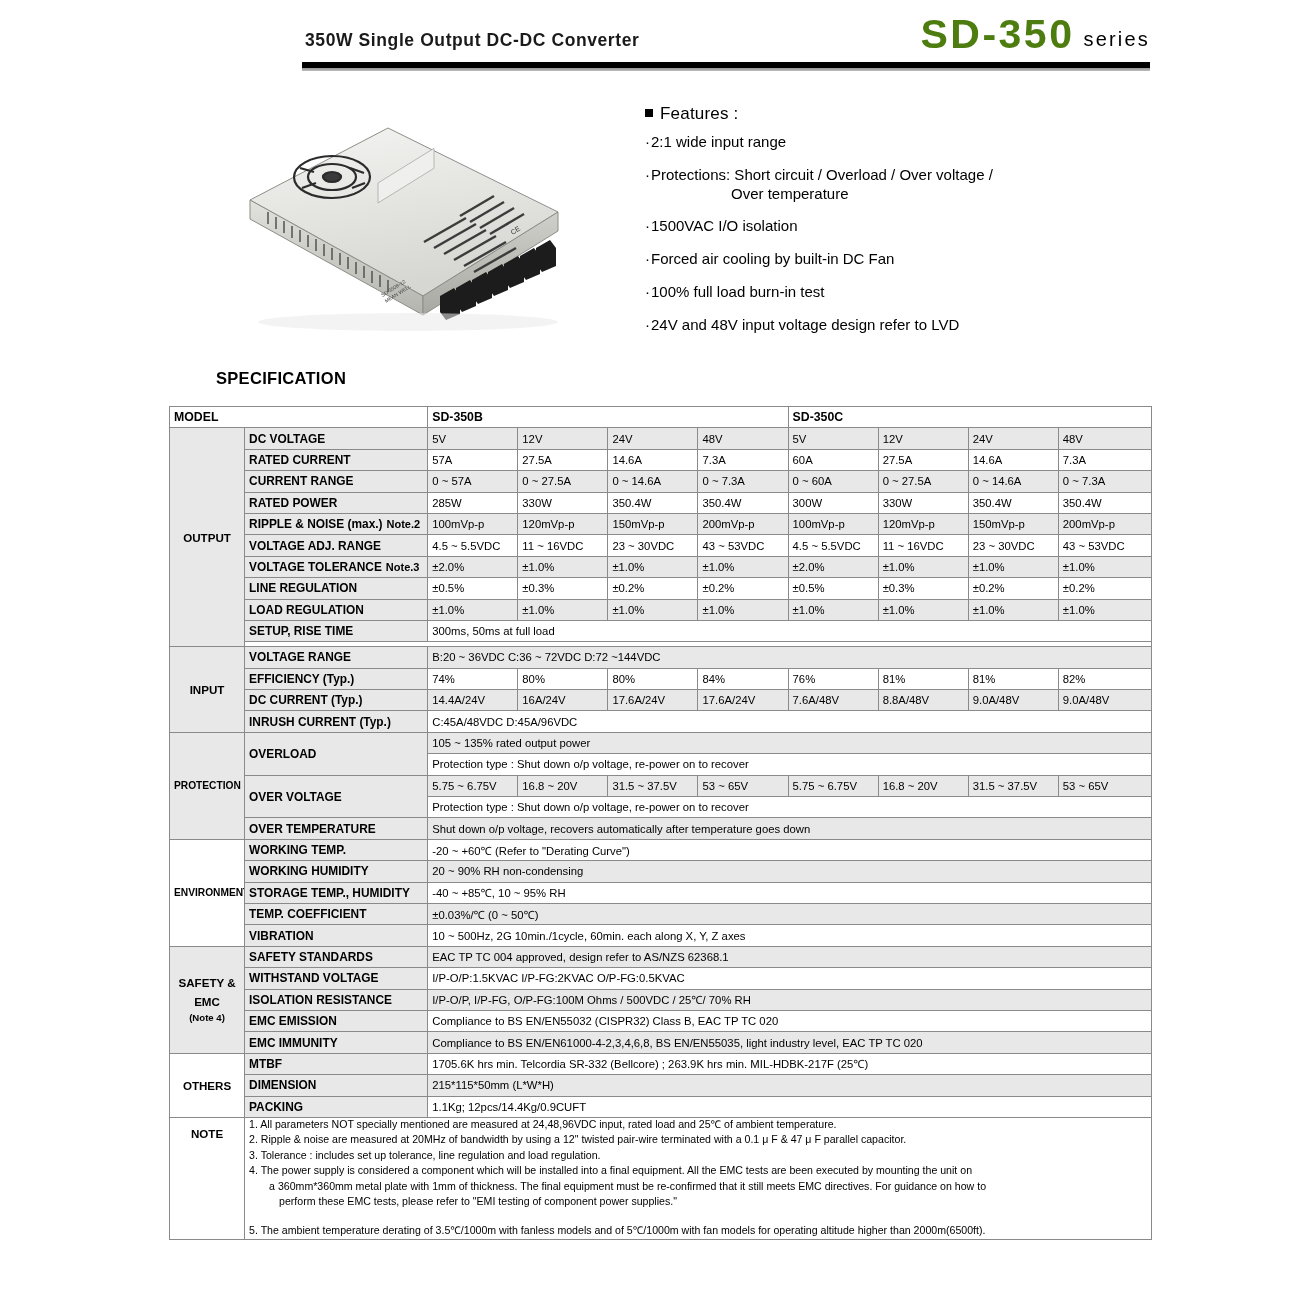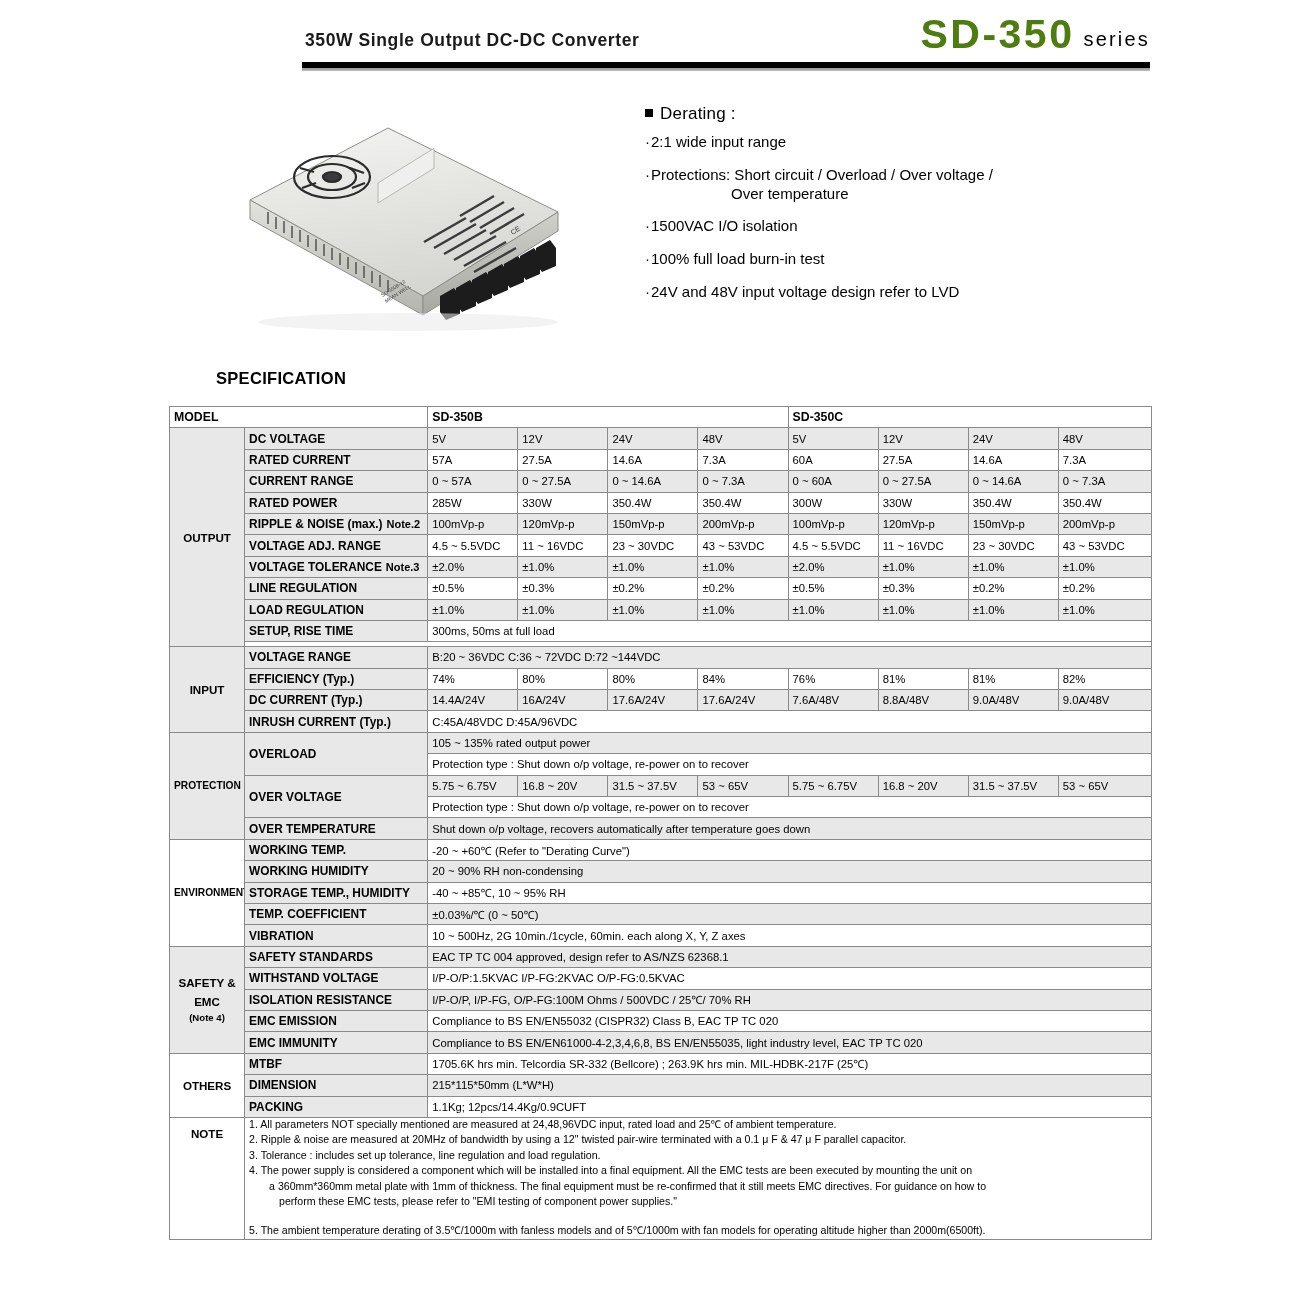--- a/index.html
+++ b/index.html
@@ -184,31 +184,34 @@
       <g font-family="Liberation Sans, sans-serif" font-size="7" fill="#333" transform="rotate(-31.8 292 128)">
         <text x="282" y="130">CE</text>
       </g>
 
       <ellipse cx="180" cy="222" rx="150" ry="9" fill="#e9e9e9" opacity=".55"></ellipse>
     </svg>
   </div>
 
   <div class="features">
     <div class="feat-title">
-      <span class="sq"></span><span>Derating :</span>
+      <span class="sq"></span><span>Features :</span>
     </div>
     <div class="feat-item">
       <span class="dot">·</span><span>2:1 wide input range</span>
     </div>
     <div class="feat-item">
       <span class="dot">·</span><span>Protections: Short circuit / Overload / Over voltage /</span>
       <span class="feat-sub">Over temperature</span>
     </div>
     <div class="feat-item">
       <span class="dot">·</span><span>1500VAC I/O isolation</span>
+    </div>
+    <div class="feat-item">
+      <span class="dot">·</span><span>Forced air cooling by built-in DC Fan</span>
     </div>
     <div class="feat-item">
       <span class="dot">·</span><span>100% full load burn-in test</span>
     </div>
     <div class="feat-item">
       <span class="dot">·</span><span>24V and 48V input voltage design refer to LVD</span>
     </div>
   </div>
 
   <div class="spec-title">SPECIFICATION</div>

